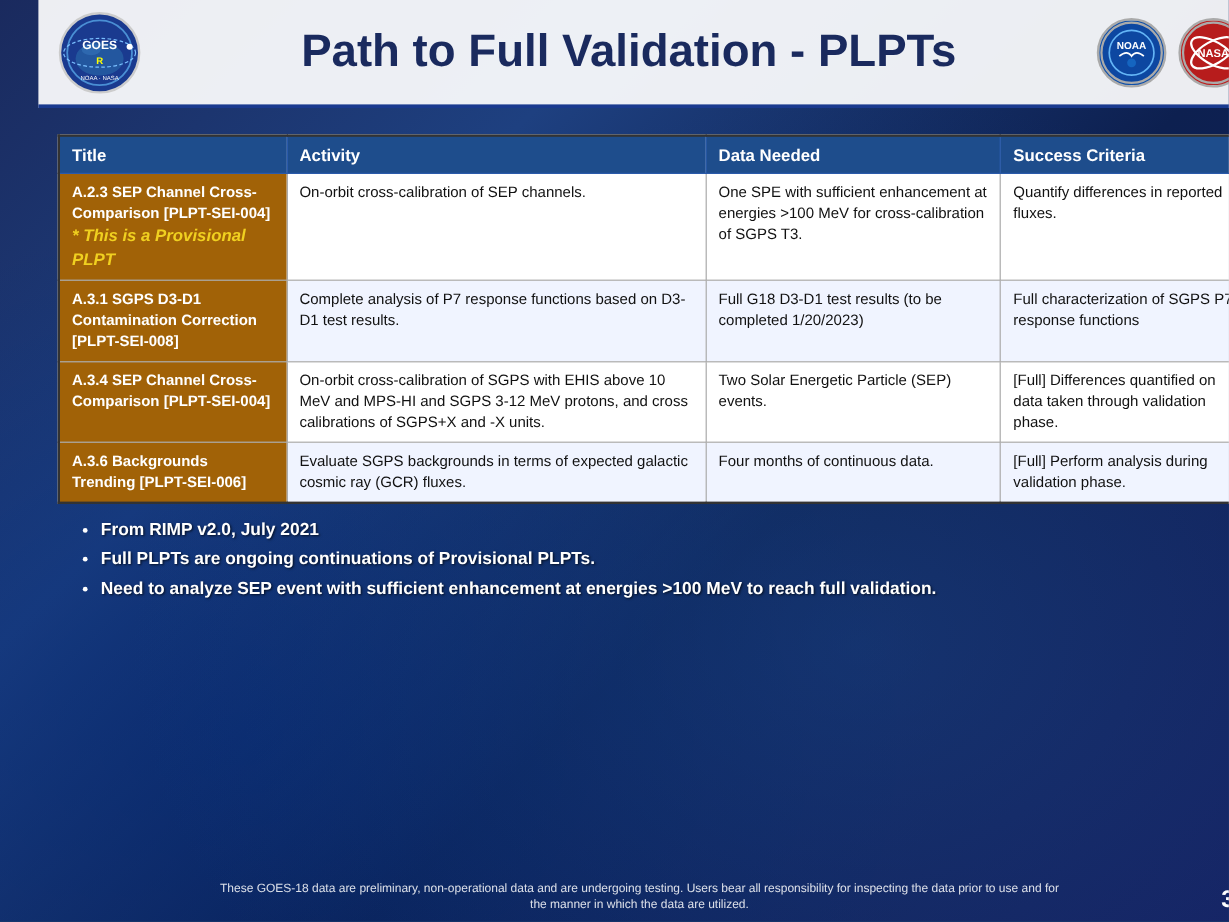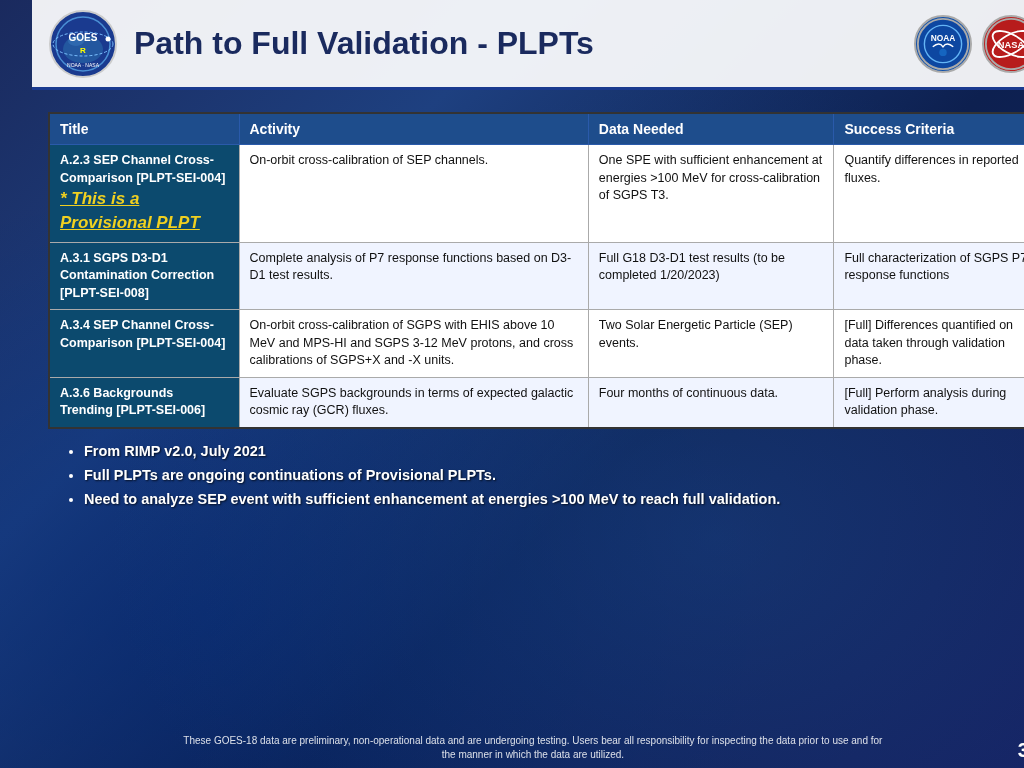--- a/index.html
+++ b/index.html
@@ -51,24 +51,25 @@
 
     .goes-logo {
       width: 70px;
       height: 70px;
       margin-right: 16px;
       flex-shrink: 0;
     }
 
     .title-text {
       flex: 1;
-      font-size: 32px;
+      font-size: 38px;
       font-weight: bold;
       color: #1a2a5e;
       font-family: Arial, sans-serif;
+      text-align: center;
     }
 
     .header-logos {
       display: flex;
       align-items: flex-start;
       gap: 10px;
     }
 
     .noaa-logo, .nasa-logo {
       width: 58px;
@@ -124,33 +125,32 @@
     .data-table td {
       padding: 7px 10px;
       font-size: 12.5px;
       vertical-align: top;
       border: 1px solid #aaa;
       color: #111;
       line-height: 1.4;
     }
 
     .title-col {
-      background: #0c4a6e;
+      background: #a16207;
       color: white !important;
       font-weight: bold;
       font-size: 13px;
       width: 190px;
     }
 
     .provisional-text {
       color: #f0d020;
       font-style: italic;
       font-weight: bold;
-      font-size: 17px;
-      text-decoration: underline;
+      font-size: 14px;
     }
 
     .data-table tr:nth-child(even) td:not(.title-col) {
       background: #f0f4ff;
     }
     .data-table tr:nth-child(odd) td:not(.title-col) {
       background: #ffffff;
     }
 
     

